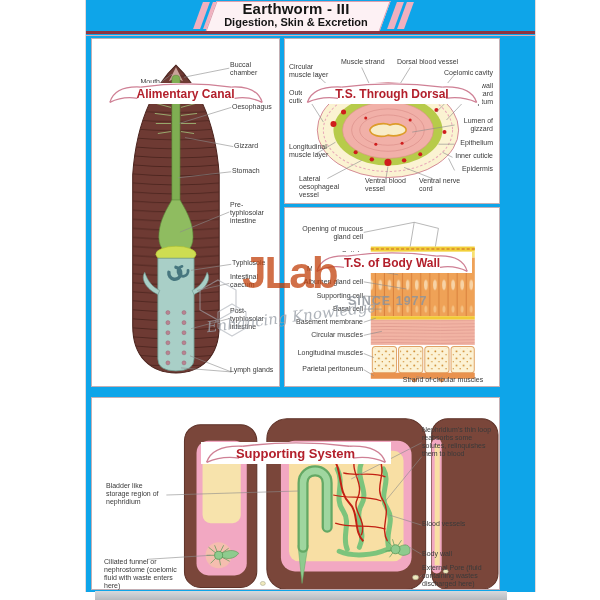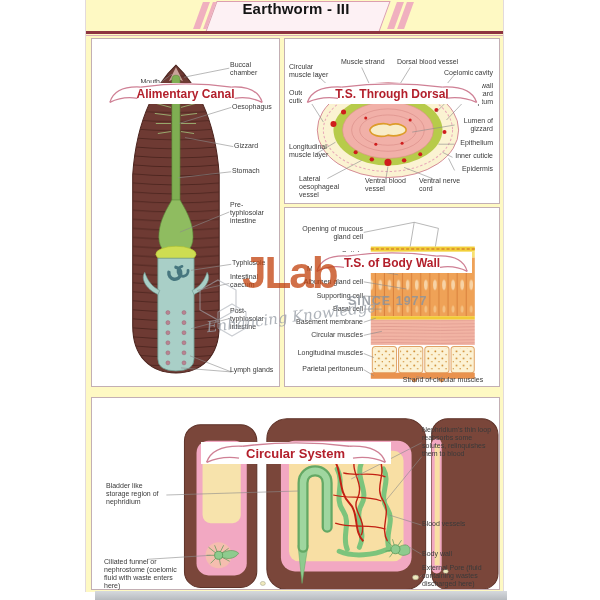--- a/index.html
+++ b/index.html
@@ -1,19 +1,19 @@
 <!DOCTYPE html>
 <html><head>
 <meta charset="utf-8">
 <style>
   html,body{margin:0;padding:0;background:#fff;}
   .stage{position:relative;width:600px;height:600px;background:#fff;overflow:hidden;
          font-family:"Liberation Sans",sans-serif;}
-  .poster{position:absolute;left:85px;top:0;width:417px;height:592px;background:#fef9c3;
-          border-left:1px solid #e3dadc;border-right:1px solid #e3dadc;}
+  .poster{position:absolute;left:85px;top:0;width:417px;height:592px;background:#0ea5e9;
+          border-left:1px solid #e3dadc;border-right:1px solid #e3dadc;padding-left:32px;}
   
   .hdr{position:absolute;left:0;top:0;width:100%;height:36px;}
   .hdr-block{position:absolute;left:125px;top:1px;width:172px;height:29px;background:#fdf1f4;
              border:1px solid #dc9fae;transform:skewX(-20deg);}
   .hdr-stripe{position:absolute;top:2px;width:7px;height:27px;background:#f0b0bf;transform:skewX(-20deg);}
   .hdr-text{position:absolute;left:110px;top:1px;width:200px;text-align:center;line-height:1.05;}
   .hdr-title{font-size:15px;font-weight:bold;color:#141414;letter-spacing:.2px;}
   .hdr-sub{font-size:11px;font-weight:bold;color:#141414;}
   .hdr-rule{position:absolute;left:0;top:31px;width:100%;height:2.5px;background:#8e3440;}
   .hdr-rule2{position:absolute;left:0;top:35px;width:100%;height:1px;background:#dcadb6;}
@@ -50,20 +50,21 @@
   <div class="poster">
 
     <div class="hdr">
       <div class="hdr-stripe" style="left:112px"></div>
       <div class="hdr-stripe" style="left:122px"></div>
       <div class="hdr-block"></div>
       <div class="hdr-stripe" style="left:306px"></div>
       <div class="hdr-stripe" style="left:316px"></div>
       <div class="hdr-text">
         <div class="hdr-title">Earthworm - III</div>
+        <div class="hdr-sub">Digestion, Skin &amp; Excretion</div>
       </div>
       <div class="hdr-rule"></div>
       <div class="hdr-rule2"></div>
     </div>
 
     <div class="panel" style="left:5px;top:38px;width:187px;height:347px">
       <div class="banner" style="width:150px">
         <svg class="rib" viewBox="0 0 200 26" preserveAspectRatio="none">
           <g stroke="#cf8095" stroke-width="1.6" fill="none">
             <path d="M6,24 C10,10 24,4 44,5"></path>
@@ -319,21 +320,21 @@
       <div class="banner big" style="width:178px">
         <svg class="rib" viewBox="0 0 200 26" preserveAspectRatio="none">
           <g stroke="#cf8095" stroke-width="1.6" fill="none">
             <path d="M6,24 C10,10 24,4 44,5"></path>
               <path d="M194,24 C190,10 176,4 156,5"></path>
             <path d="M44,5 C80,0 120,0 156,5"></path>
             <path d="M6,24 C18,18 28,17 40,19"></path>
               <path d="M194,24 C182,18 172,17 160,19"></path>
           </g>
         </svg>
-        <span class="txt">Circular System</span>
+        <span class="txt">Supporting System</span>
       </div>
 
       <svg class="diag" viewBox="0 0 405 189">
 
         <rect x="92" y="26" width="72" height="162" rx="16" fill="#7a463a" stroke="#5e3228" stroke-width="1"></rect>
         <rect x="104" y="42" width="50" height="134" rx="12" fill="#f2a8c2"></rect>
         <rect x="110" y="50" width="38" height="74" rx="8" fill="#f7e3ac"></rect>
         <circle cx="126" cy="156" r="13" fill="#f6c2ab" opacity="0.85"></circle>
         <g stroke="#579757" stroke-width="0.7">
           <line x1="126" y1="156" x2="116" y2="148"></line>

